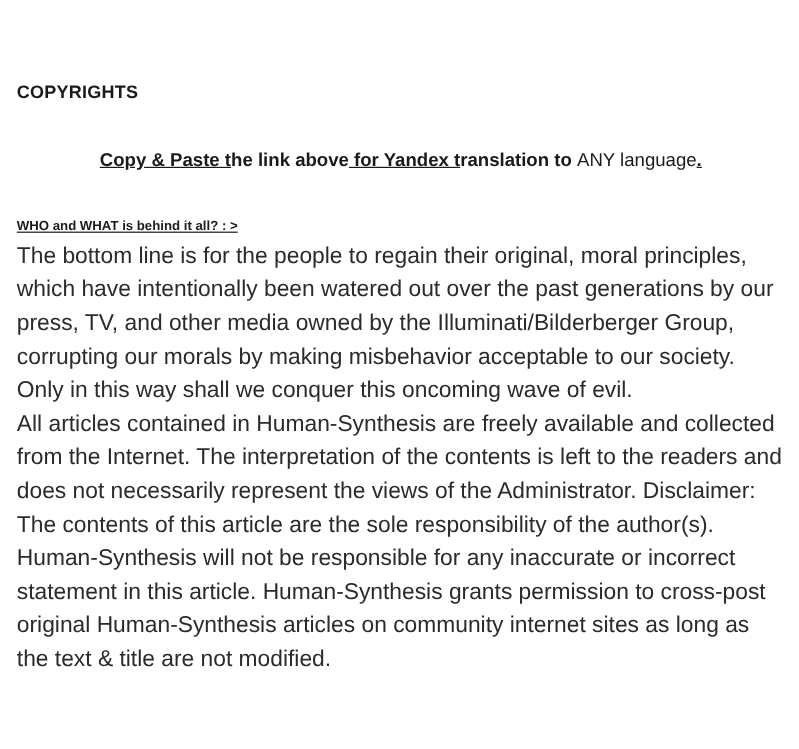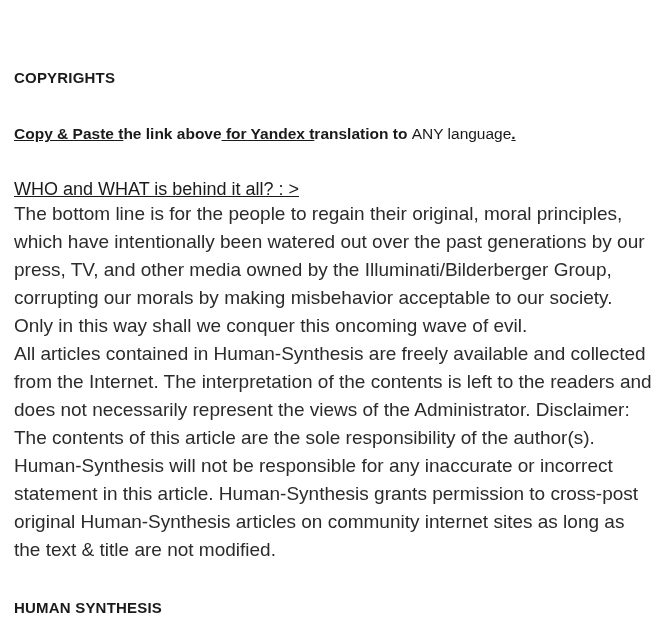--- a/index.html
+++ b/index.html
@@ -33,34 +33,35 @@
   }
   .block-first {
     margin-top: 0;
   }
   .link-line {
     font-size: 15.5px;
     line-height: 22px;
     font-weight: bold;
     color: #1a1a1a;
     margin: 0;
+    text-align: center;
   }
   .link-line .u {
     text-decoration: underline;
   }
   .link-line .plain {
     font-weight: bold;
   }
   .link-line .nob {
     font-weight: normal;
   }
   .who-line {
-    font-size: 18px;
+    font-size: 11px;
     line-height: 22px;
-    font-weight: normal;
+    font-weight: bold;
     color: #1a1a1a;
     text-decoration: underline;
     margin: 0;
   }
   p.para {
     font-size: 19px;
     line-height: 28px;
     color: #2b2b2b;
     margin: 0;
     text-align: left;
@@ -82,15 +83,14 @@
   <div class="link-line gap-1">
     <span class="u">Copy &amp; Paste t</span><span class="plain">he link above</span><span class="u"> for Yandex t</span><span class="plain">ranslation to </span><span class="nob">ANY language</span><span class="u">.</span>
   </div>
 
   <div class="who-line gap-2">WHO and WHAT is behind it all? : &gt;</div>
 
   <p class="para gap-3">The bottom line is for the people to regain their original, moral principles, which have intentionally been watered out over the past generations by our press, TV, and other media owned by the Illuminati/Bilderberger Group, corrupting our morals by making misbehavior acceptable to our society. Only in this way shall we conquer this oncoming wave of evil.</p>
 
   <p class="para gap-4">All articles contained in Human-Synthesis are freely available and collected from the Internet. The interpretation of the contents is left to the readers and does not necessarily represent the views of the Administrator. Disclaimer: The contents of this article are the sole responsibility of the author(s). Human-Synthesis will not be responsible for any inaccurate or incorrect statement in this article. Human-Synthesis grants permission to cross-post original Human-Synthesis articles on community internet sites as long as the text &amp; title are not modified.</p>
 
-  <h2 class="heading gap-5">HUMAN SYNTHESIS</h2>
 
 </div>
 
 </body></html>

